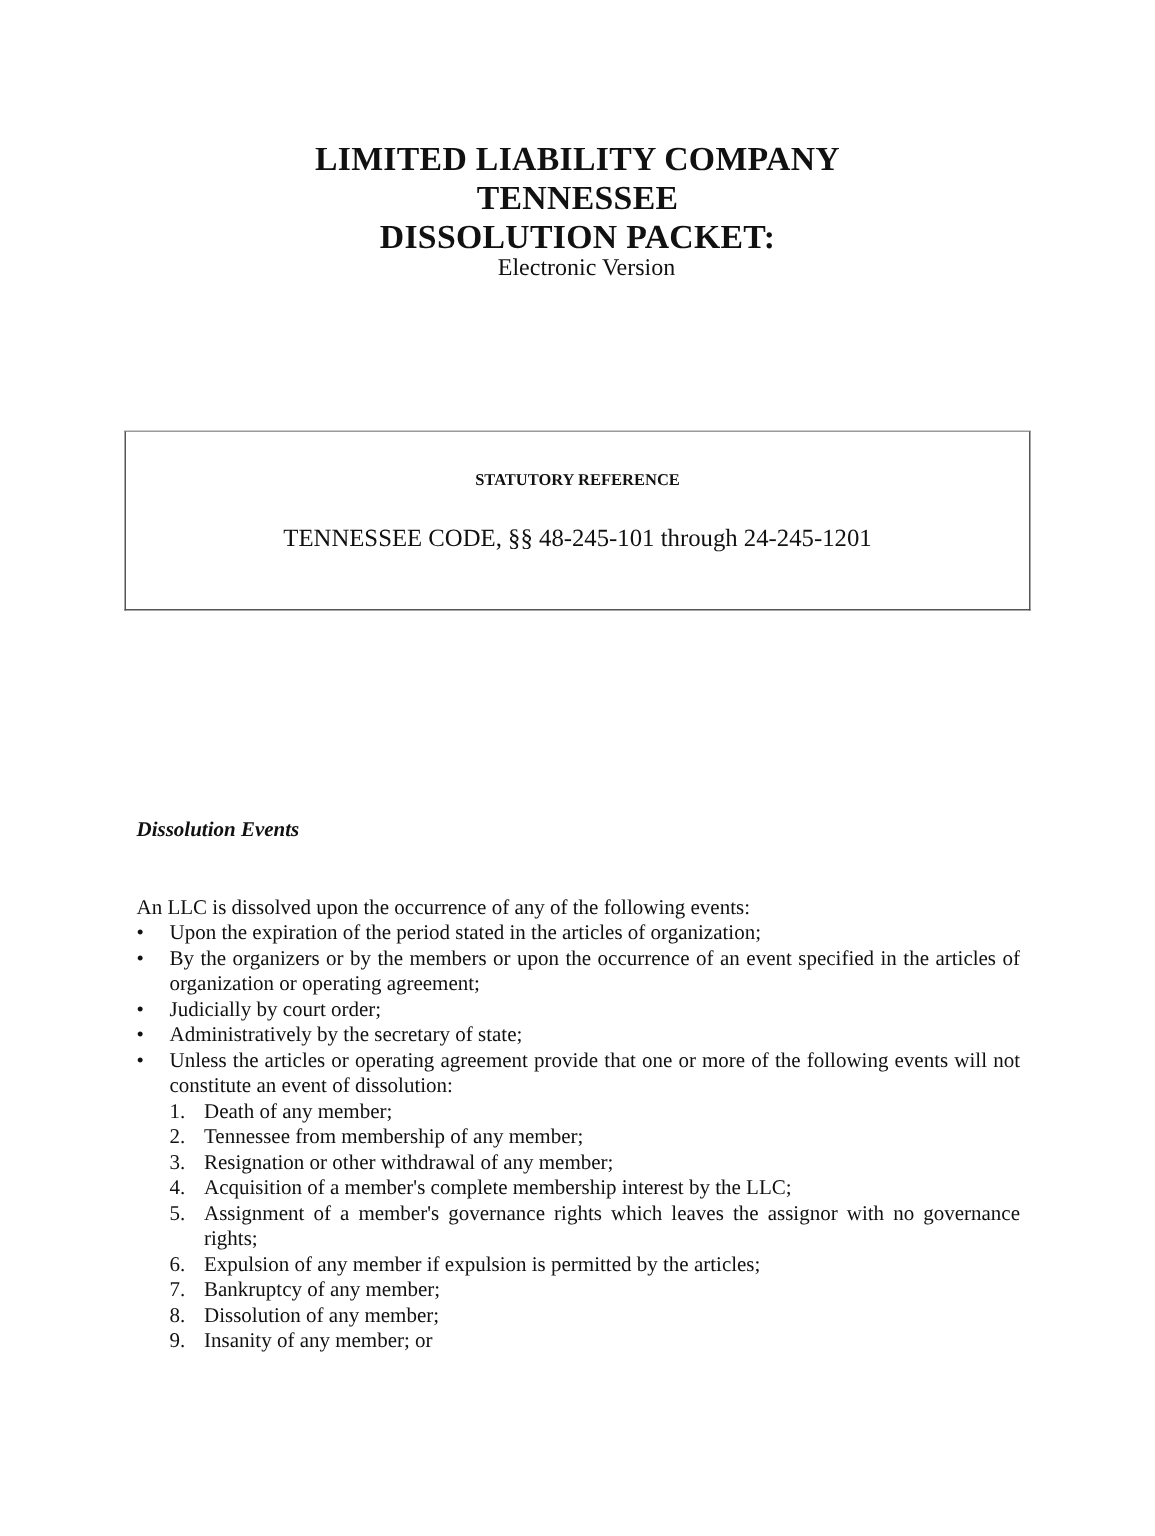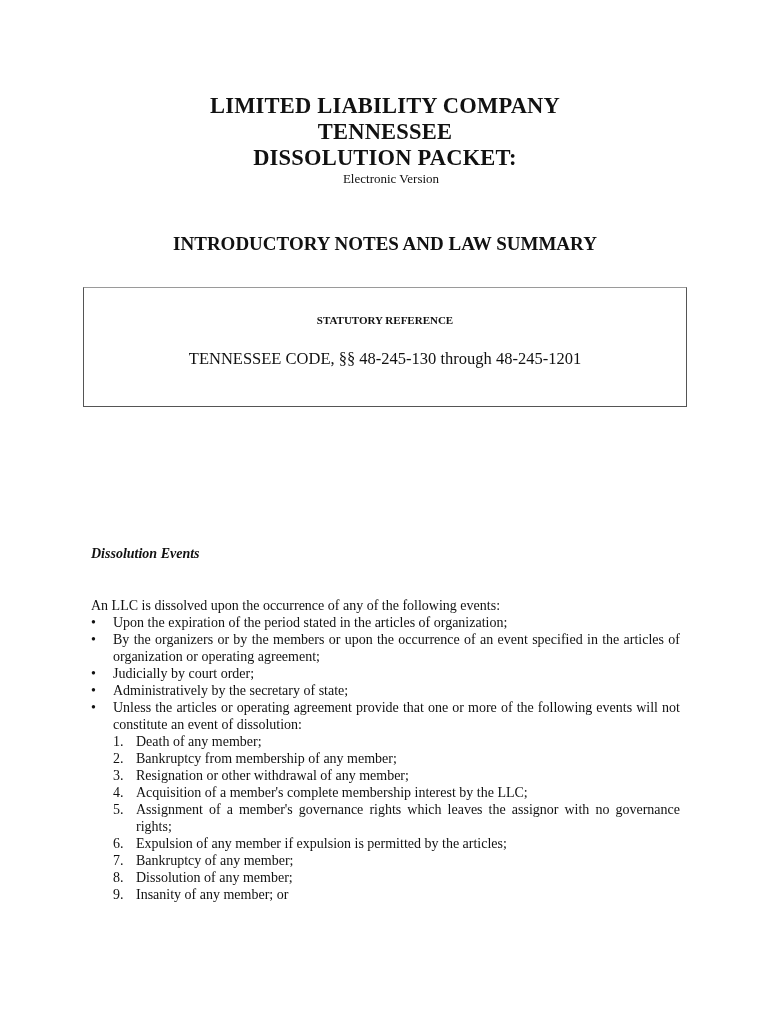--- a/index.html
+++ b/index.html
@@ -30,21 +30,21 @@
       width: 770px;
       text-align: center;
     }
     .title-line {
       font-weight: bold;
       font-size: 22.5px;
       line-height: 26px;
       letter-spacing: 0.2px;
     }
     .subtitle {
-      font-size: 13px;
+      font-size: 16px;
       line-height: 15px;
       margin-top: 0px;
       padding-left: 12px;
     }
     .section-title {
       position: absolute;
       left: 0;
       top: 232px;
       width: 770px;
       text-align: center;
@@ -154,25 +154,24 @@
 
 <div class="page">
 
   <div class="title-block">
     <div class="title-line">LIMITED LIABILITY COMPANY</div>
     <div class="title-line">TENNESSEE</div>
     <div class="title-line">DISSOLUTION PACKET:</div>
     <div class="subtitle">Electronic Version</div>
   </div>
 
-  <div class="section-title">INTRODUCTORY NOTES AND LAW SUMMARY</div>
 
   <div class="stat-box">
     <div class="stat-heading">STATUTORY REFERENCE</div>
-    <div class="stat-code">TENNESSEE CODE, §§ 48-245-130 through 48-245-1201</div>
+    <div class="stat-code">TENNESSEE CODE, §§ 48-245-101 through 24-245-1201</div>
   </div>
 
 
   <div class="events-heading">Dissolution Events</div>
 
   <div class="events-intro">An LLC is dissolved upon the occurrence of any of the following events:</div>
 
   <ul class="bullet-list">
     <li class="bullet-item">
       <span class="bullet-dot">•</span>
@@ -193,21 +192,21 @@
     <li class="bullet-item">
       <span class="bullet-dot">•</span>
       <span>Unless the articles or operating agreement provide that one or more of the following events will not constitute an event of dissolution:</span>
       <ol class="num-list">
         <li class="num-item">
           <span class="num-label">1.</span>
           <span>Death of any member;</span>
         </li>
         <li class="num-item">
           <span class="num-label">2.</span>
-          <span>Bankruptcy from membership of any member;</span>
+          <span>Tennessee from membership of any member;</span>
         </li>
         <li class="num-item">
           <span class="num-label">3.</span>
           <span>Resignation or other withdrawal of any member;</span>
         </li>
         <li class="num-item">
           <span class="num-label">4.</span>
           <span>Acquisition of a member's complete membership interest by the LLC;</span>
         </li>
         <li class="num-item">

